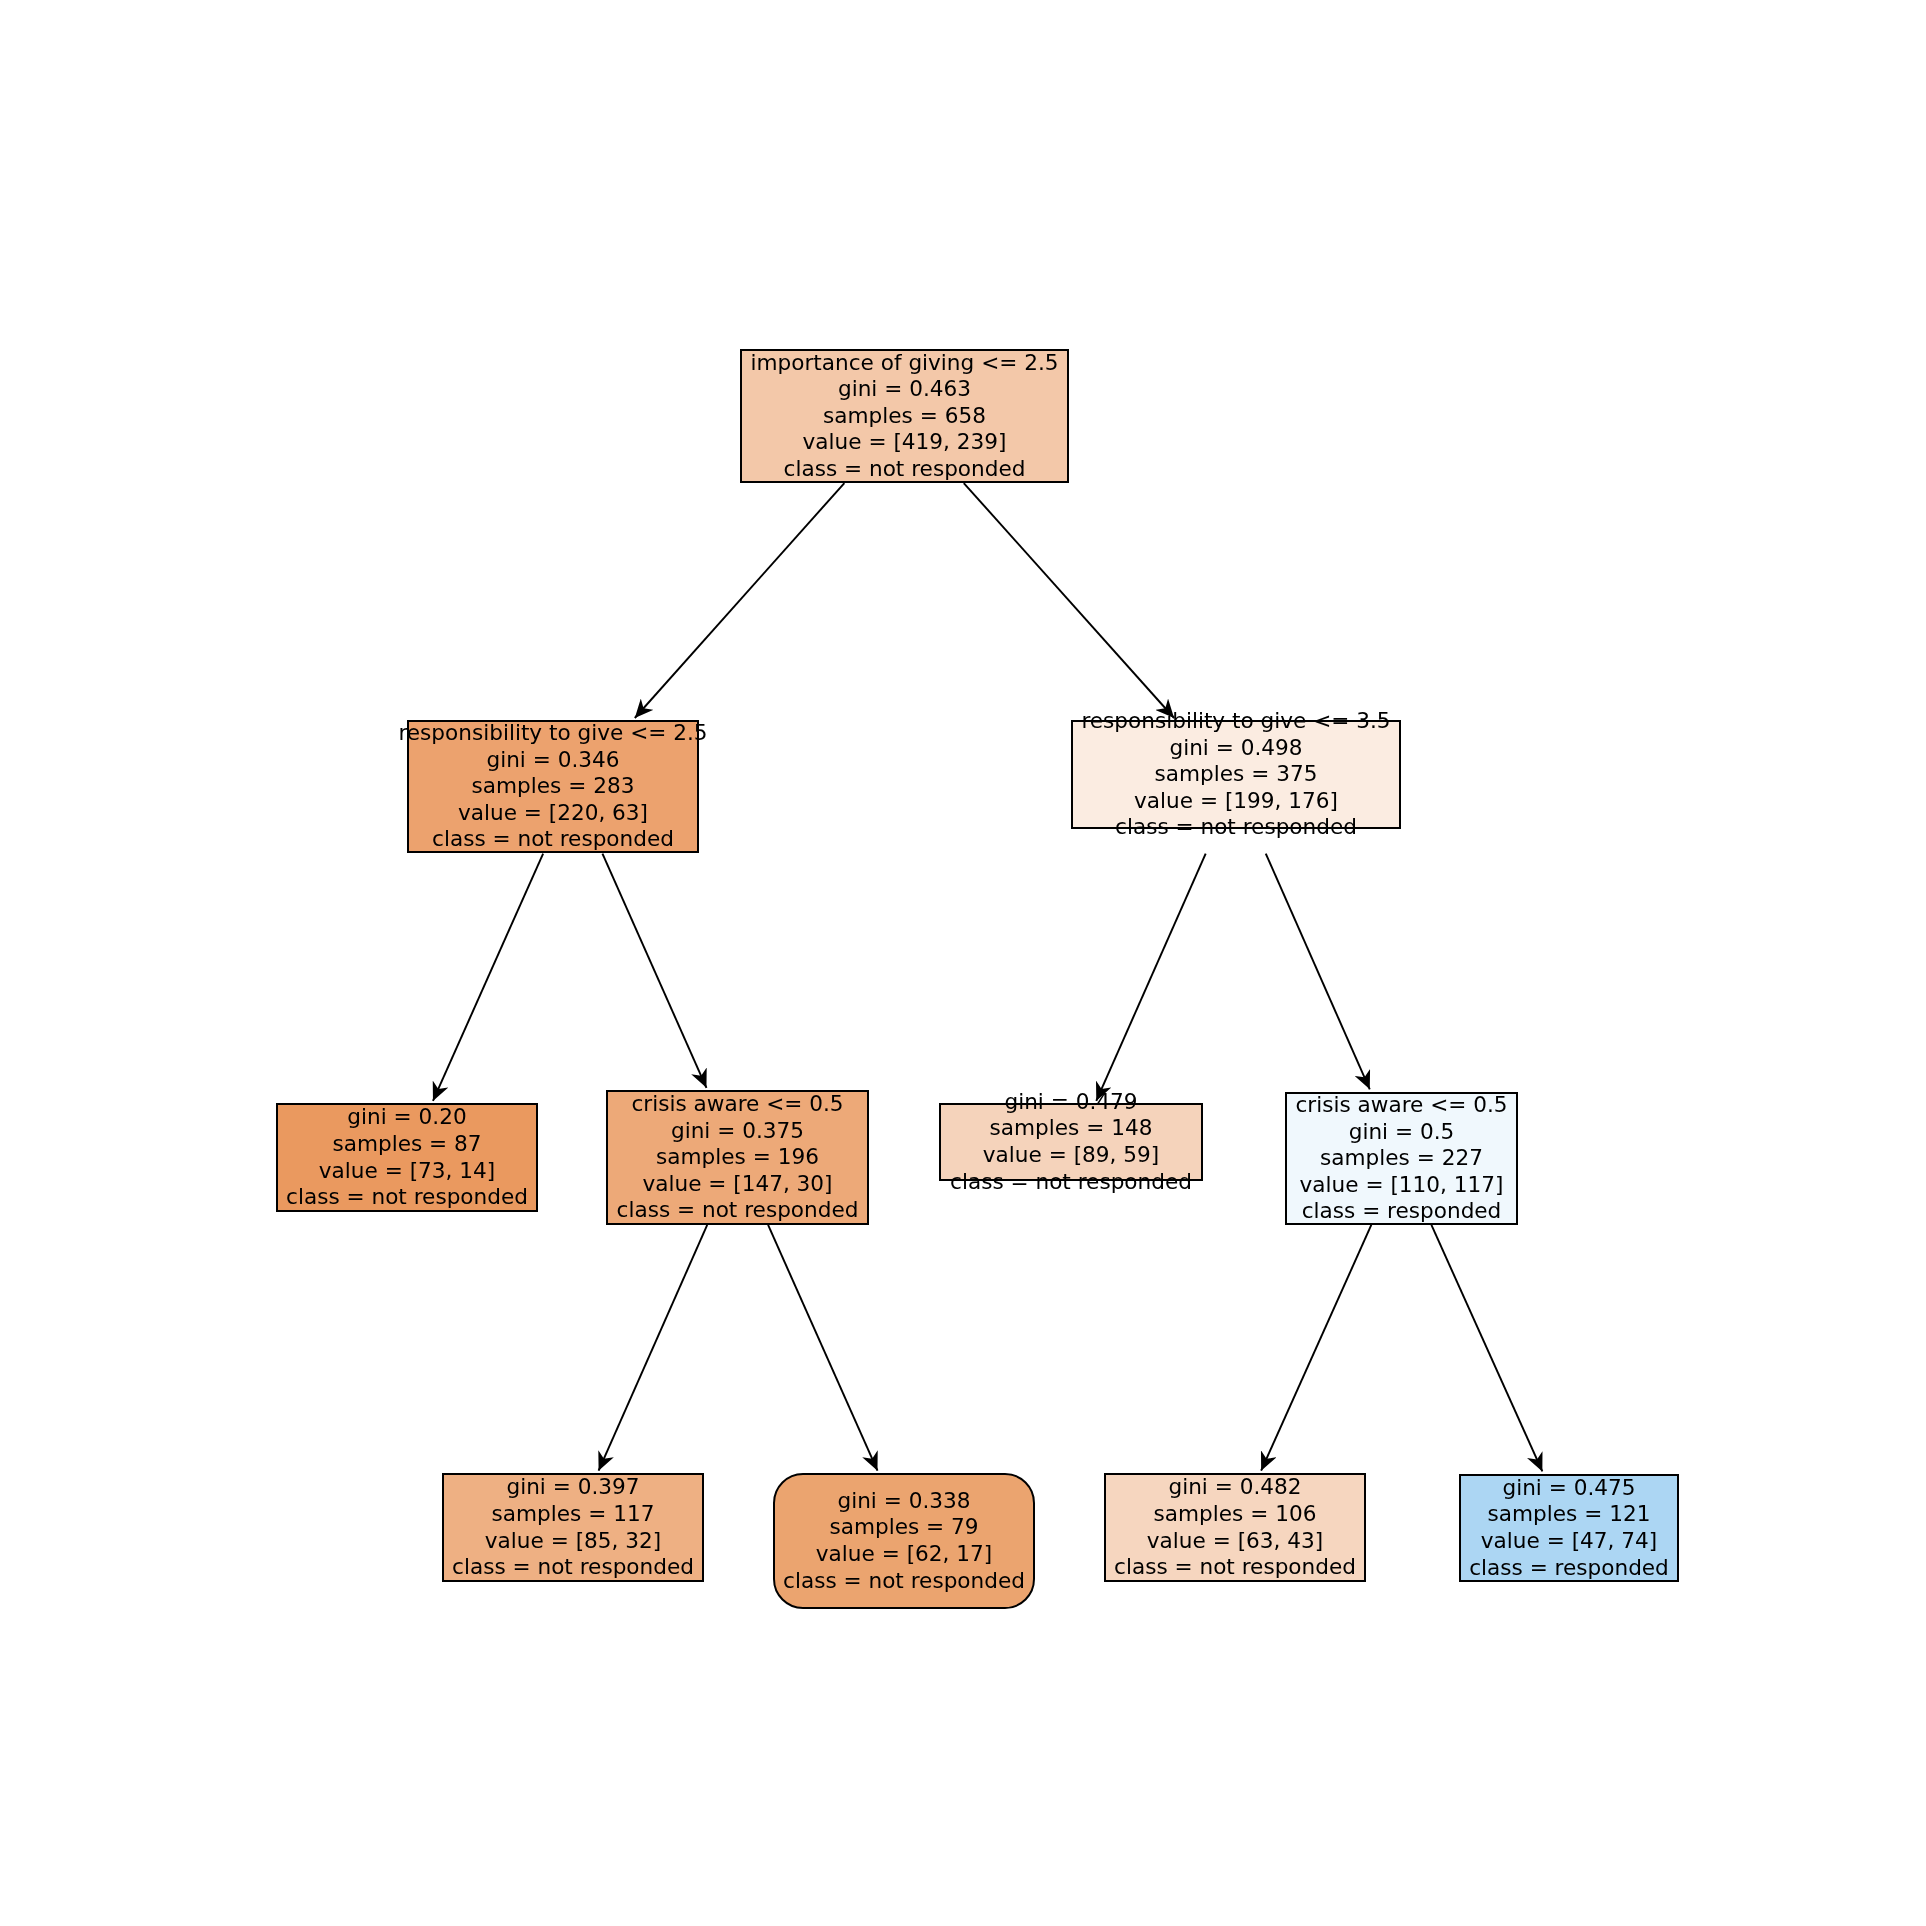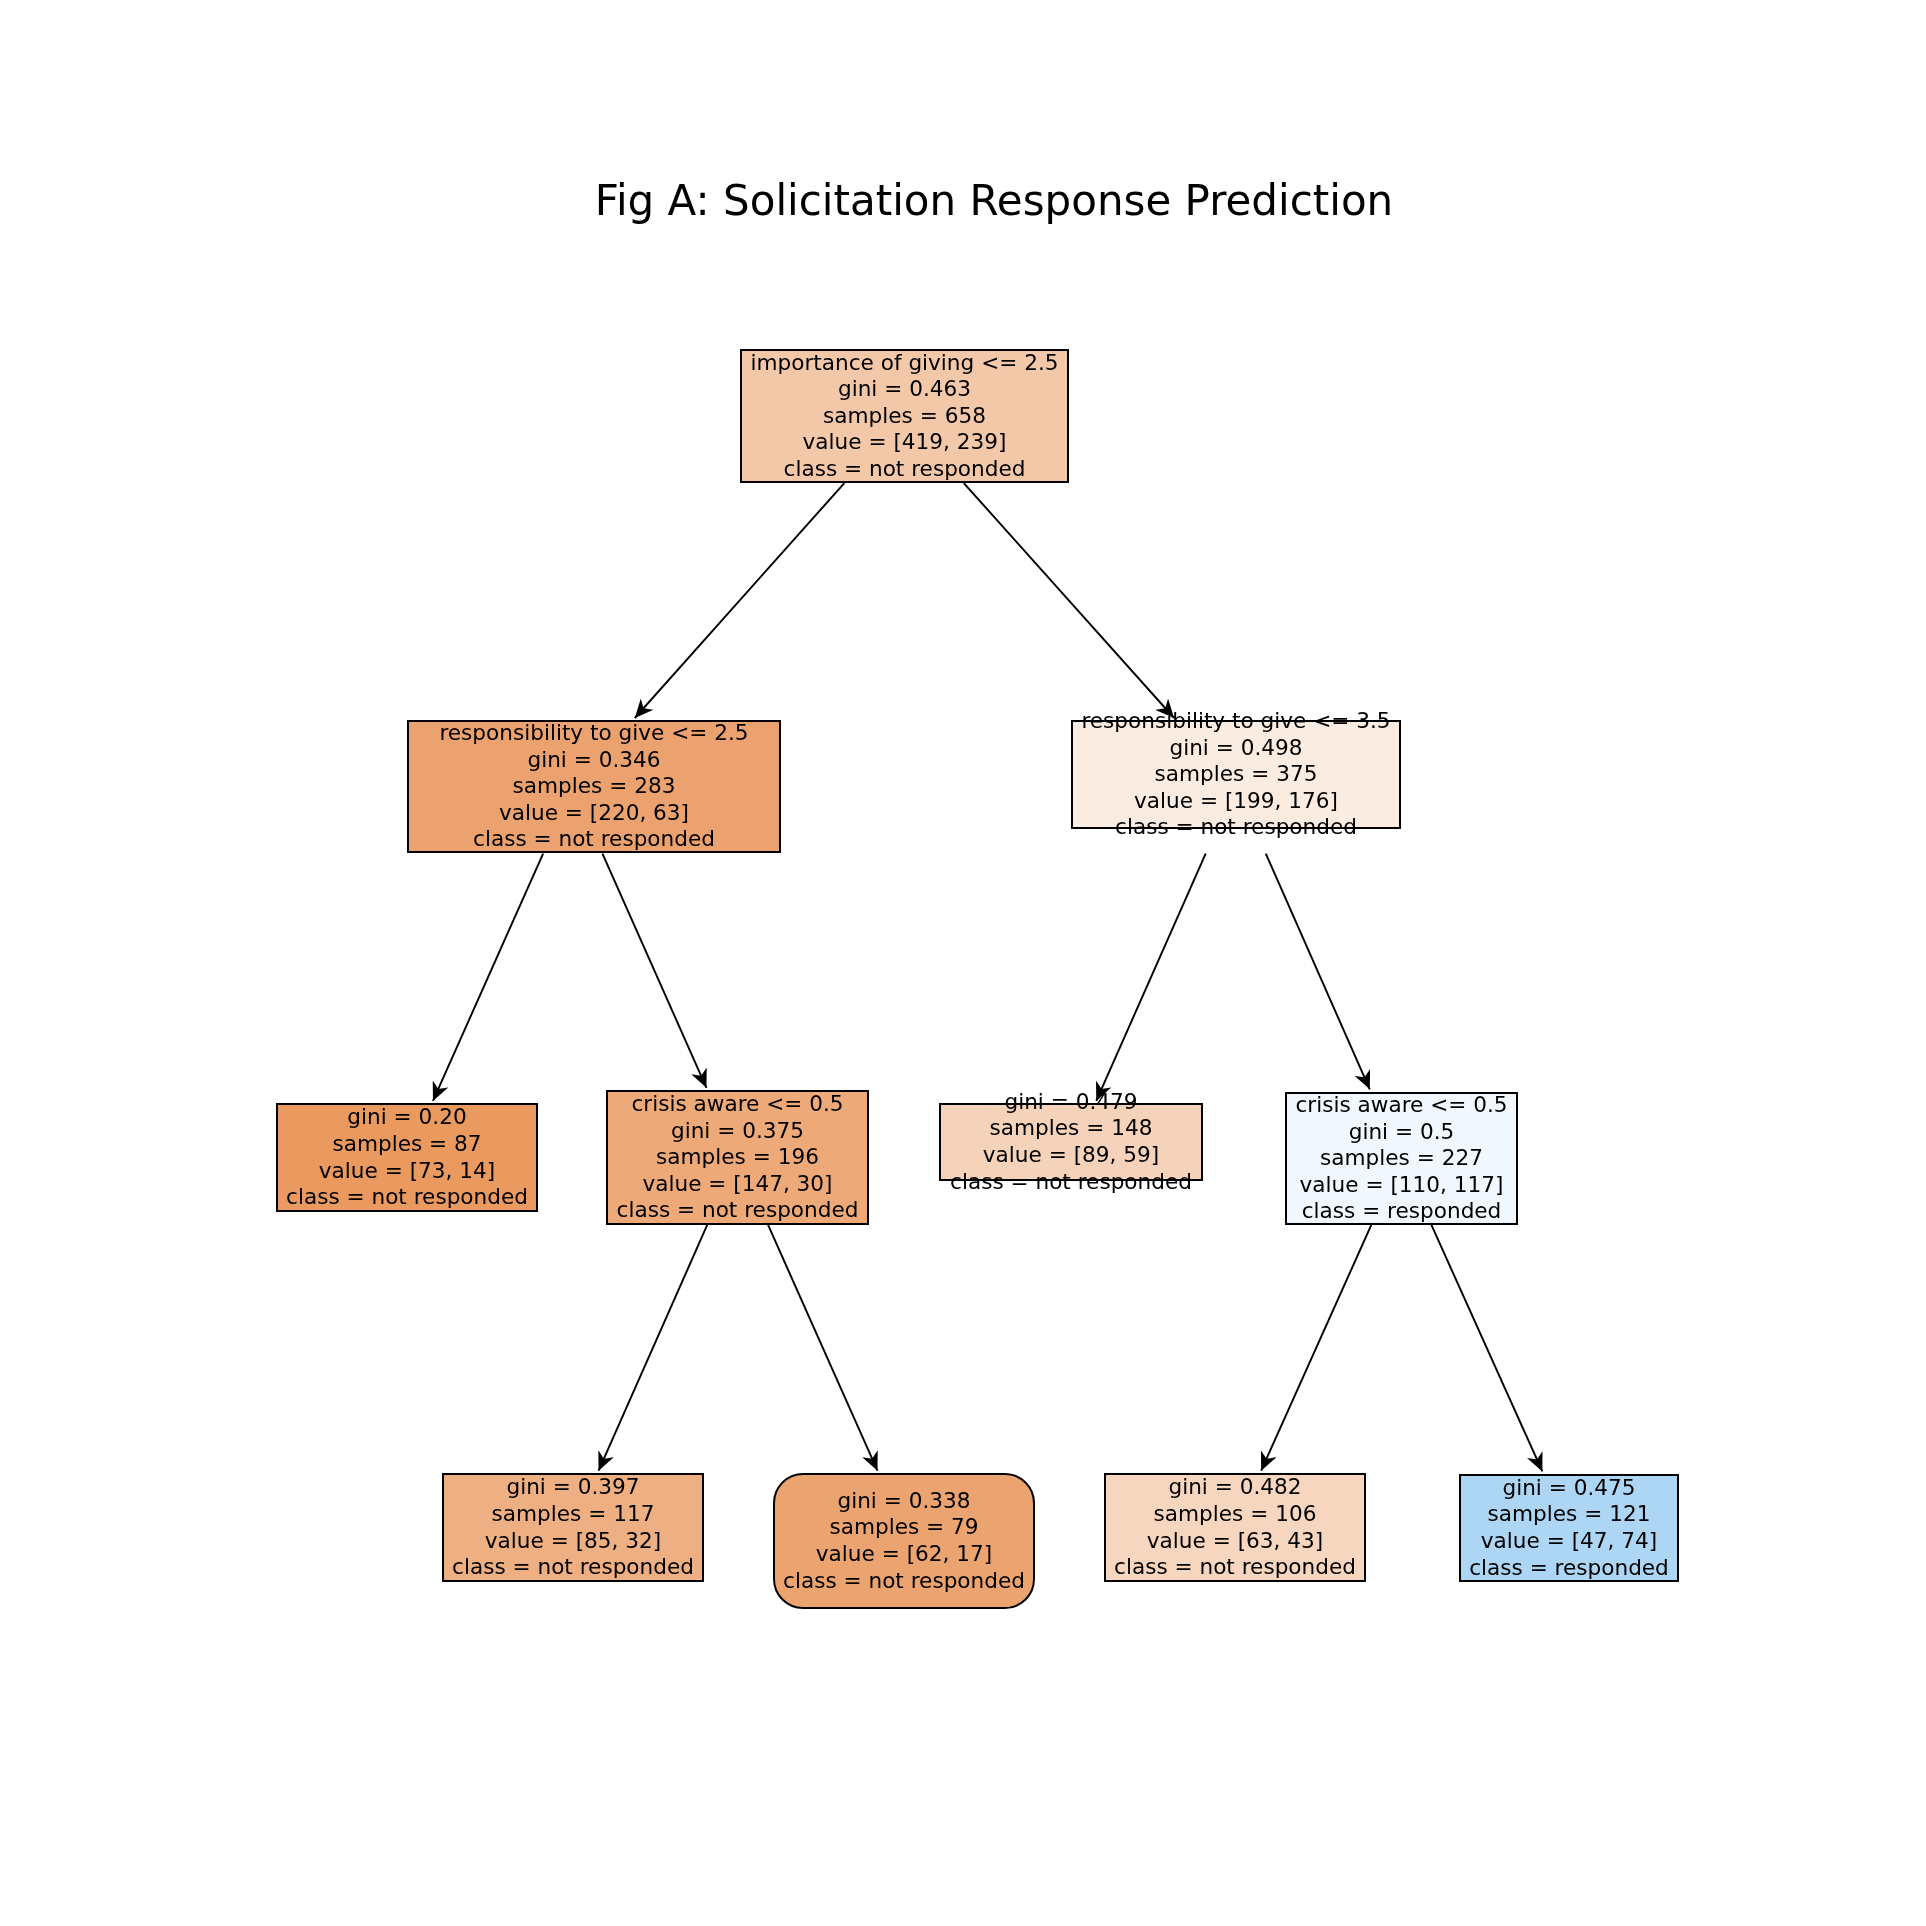--- a/index.html
+++ b/index.html
@@ -34,21 +34,20 @@
   }
   .node .ln { display: block; }
   #edges { position: absolute; top: 0; left: 0; }
   #edges line { stroke: #000000; stroke-width: 2.5; }
 </style>
 </head>
 <body>
 
 <div id="figure">
 
-  <div id="title">Fig A: Solicitation Response Prediction</div>
 
   <svg id="edges" width="1926" height="1926" viewBox="0 0 2500 2500">
     <defs>
       <marker id="arrow" markerUnits="userSpaceOnUse" markerWidth="26" markerHeight="22" refX="24" refY="11" orient="auto">
         <path d="M0,0 L24,11 L0,22 L7,11 z" fill="#000000"></path>
       </marker>
     </defs>
     <line x1="1096" y1="627" x2="824" y2="932" marker-end="url(#arrow)"></line>
     <line x1="1251" y1="627" x2="1524" y2="932" marker-end="url(#arrow)"></line>
     <line x1="705" y1="1108" x2="562" y2="1429" marker-end="url(#arrow)"></line>
@@ -62,21 +61,21 @@
   </svg>
 
   <div class="node" style="left: 740px; top: 349px; width: 329px; height: 134px; background-color: rgb(243, 200, 169);">
     <span class="ln">importance of giving &lt;= 2.5</span>
     <span class="ln">gini = 0.463</span>
     <span class="ln">samples = 658</span>
     <span class="ln">value = [419, 239]</span>
     <span class="ln">class = not responded</span>
   </div>
 
-  <div class="node" style="left: 407px; top: 720px; width: 374px; height: 133px; background-color: rgb(236, 162, 110);">
+  <div class="node" style="left: 407px; top: 720px; width: 292px; height: 133px; background-color: rgb(236, 162, 110);">
     <span class="ln">responsibility to give &lt;= 2.5</span>
     <span class="ln">gini = 0.346</span>
     <span class="ln">samples = 283</span>
     <span class="ln">value = [220, 63]</span>
     <span class="ln">class = not responded</span>
   </div>
 
   <div class="node" style="left: 1071px; top: 720px; width: 330px; height: 109px; background-color: rgb(251, 236, 225);">
     <span class="ln">responsibility to give &lt;= 3.5</span>
     <span class="ln">gini = 0.498</span>

